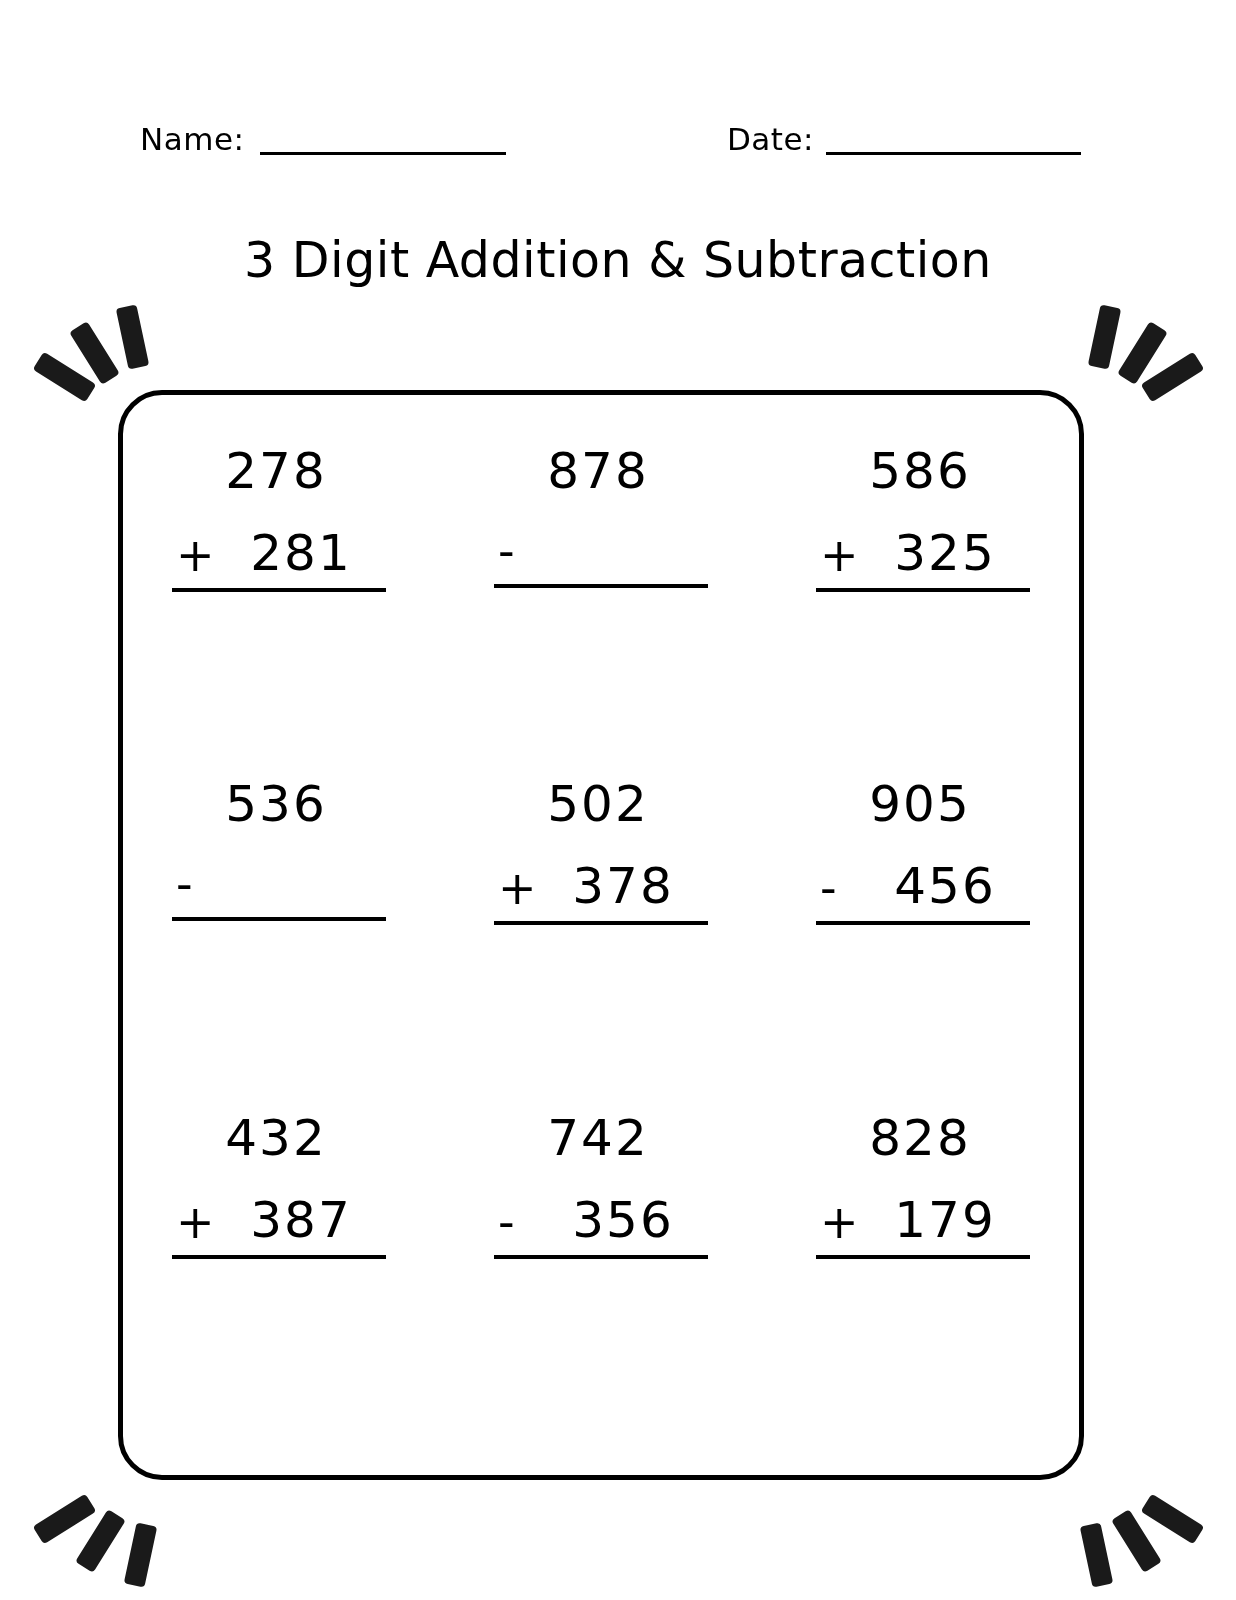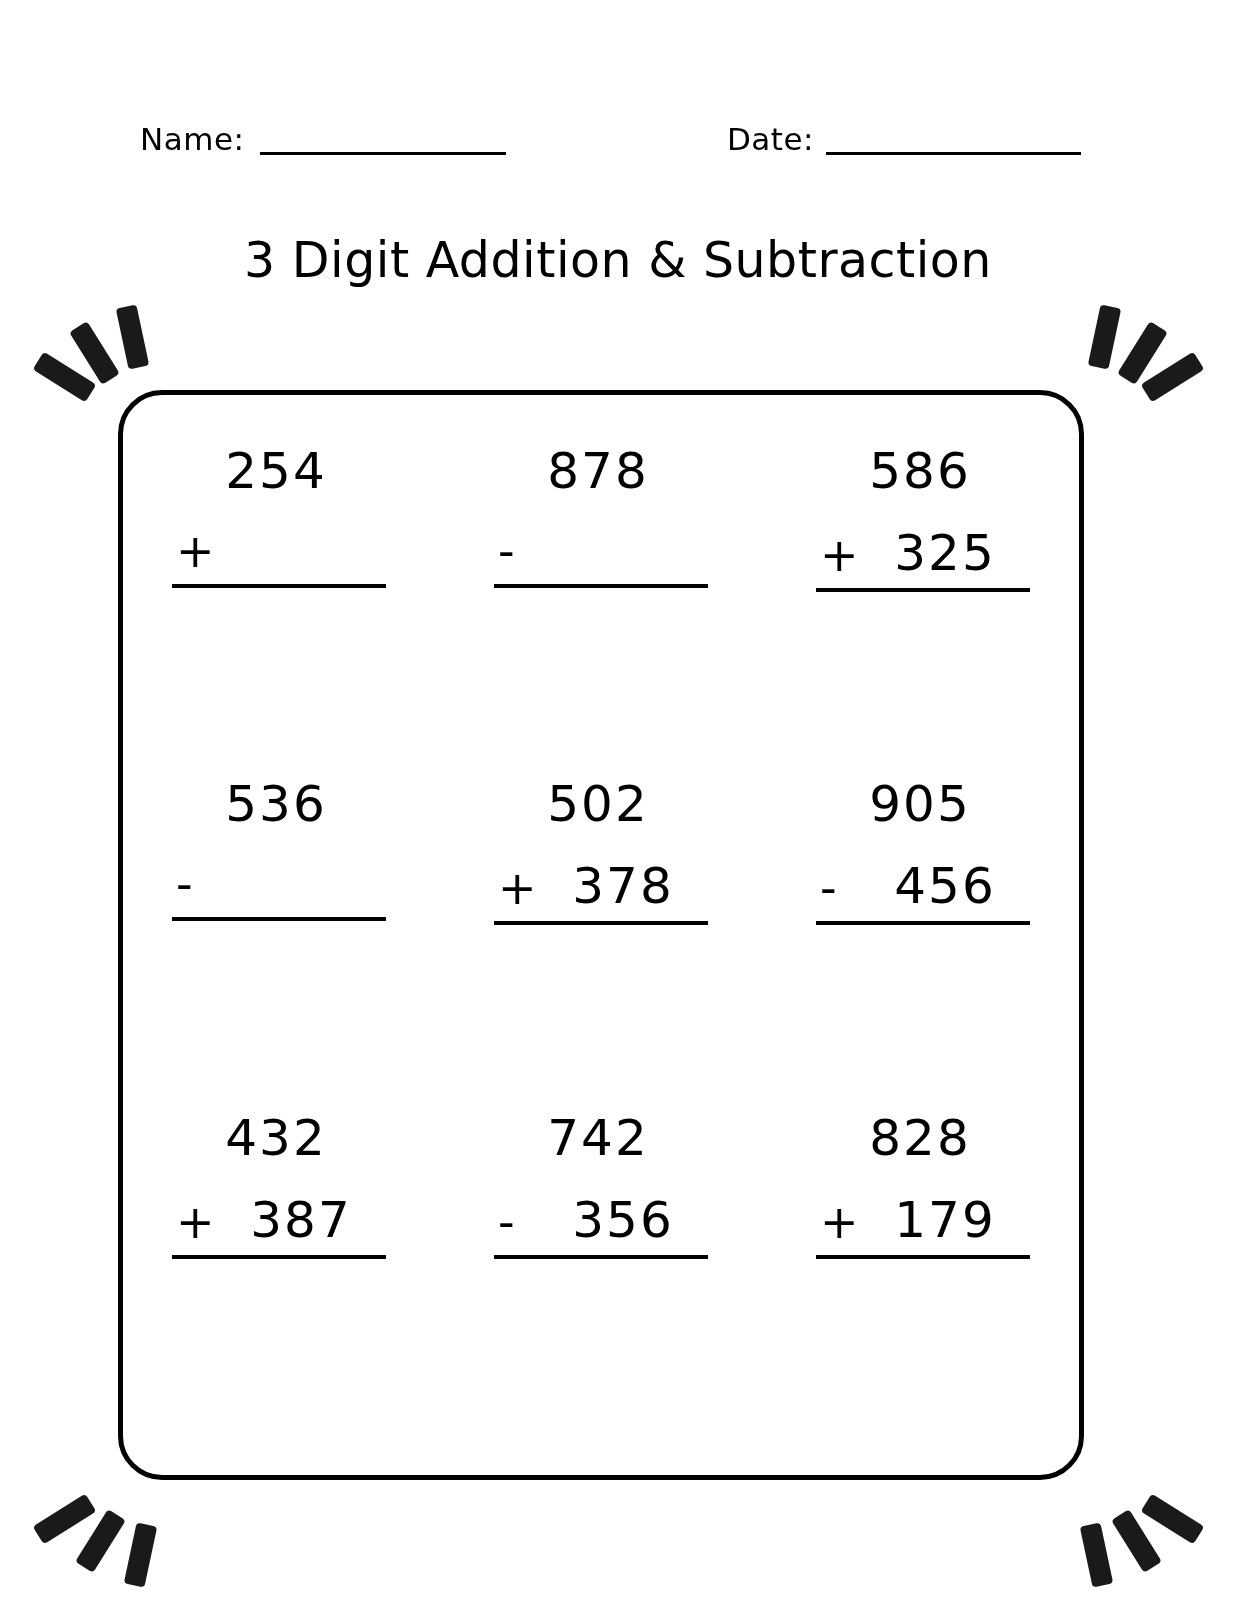--- a/index.html
+++ b/index.html
@@ -208,23 +208,24 @@
     <span class="d d1"></span>
       <span class="d d2"></span>
       <span class="d d3"></span>
   </div>
 
   <div class="box"></div>
 
   <div class="grid">
 
     <div class="problem">
-      <div class="top-number">254</div>
-      <div class="bottom-row">
-        <div class="operator">+</div>
+      <div class="top-number">278</div>
+      <div class="bottom-row">
+        <div class="operator">+</div>
+        <div class="bottom-number">281</div>
       </div>
     </div>
 
     <div class="problem">
       <div class="top-number">878</div>
       <div class="bottom-row">
         <div class="operator">-</div>
       </div>
     </div>
 

